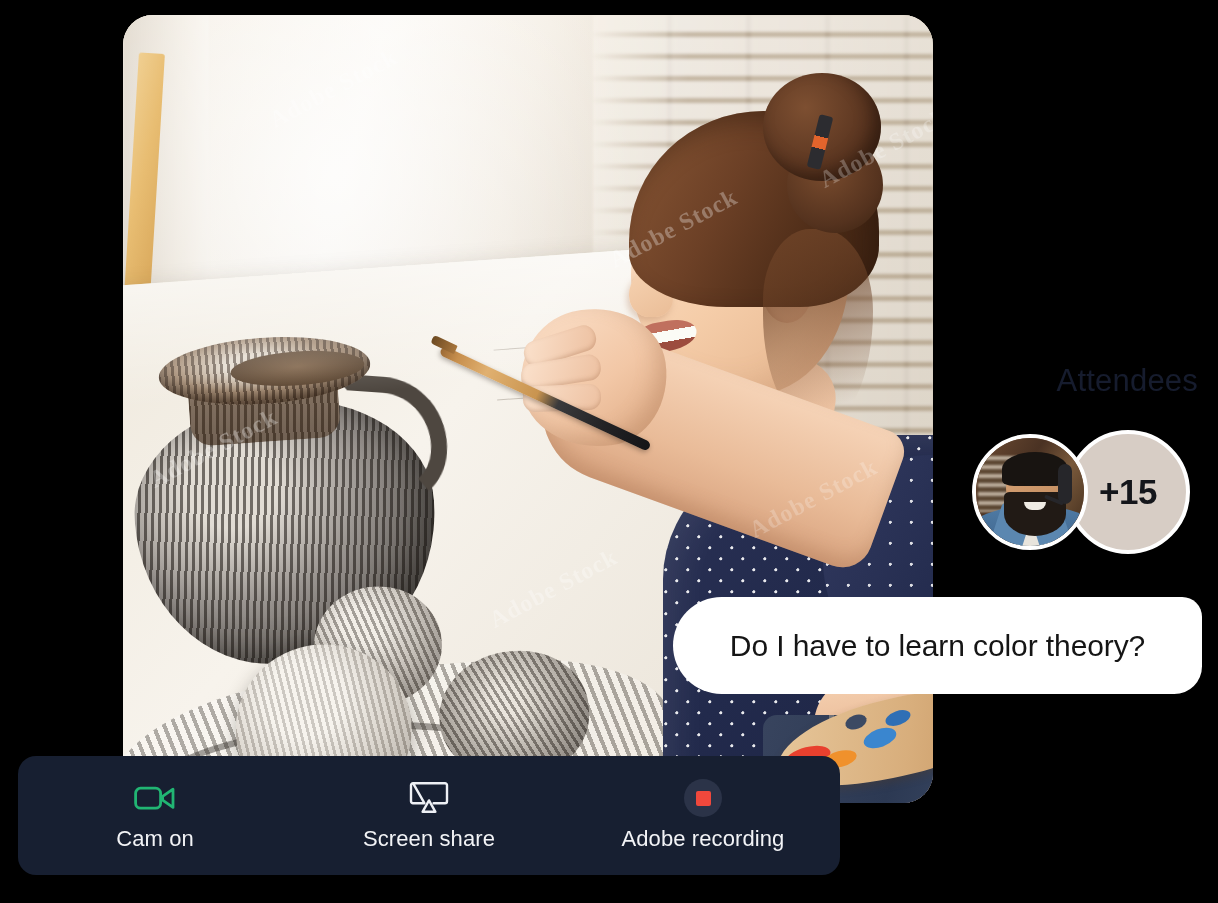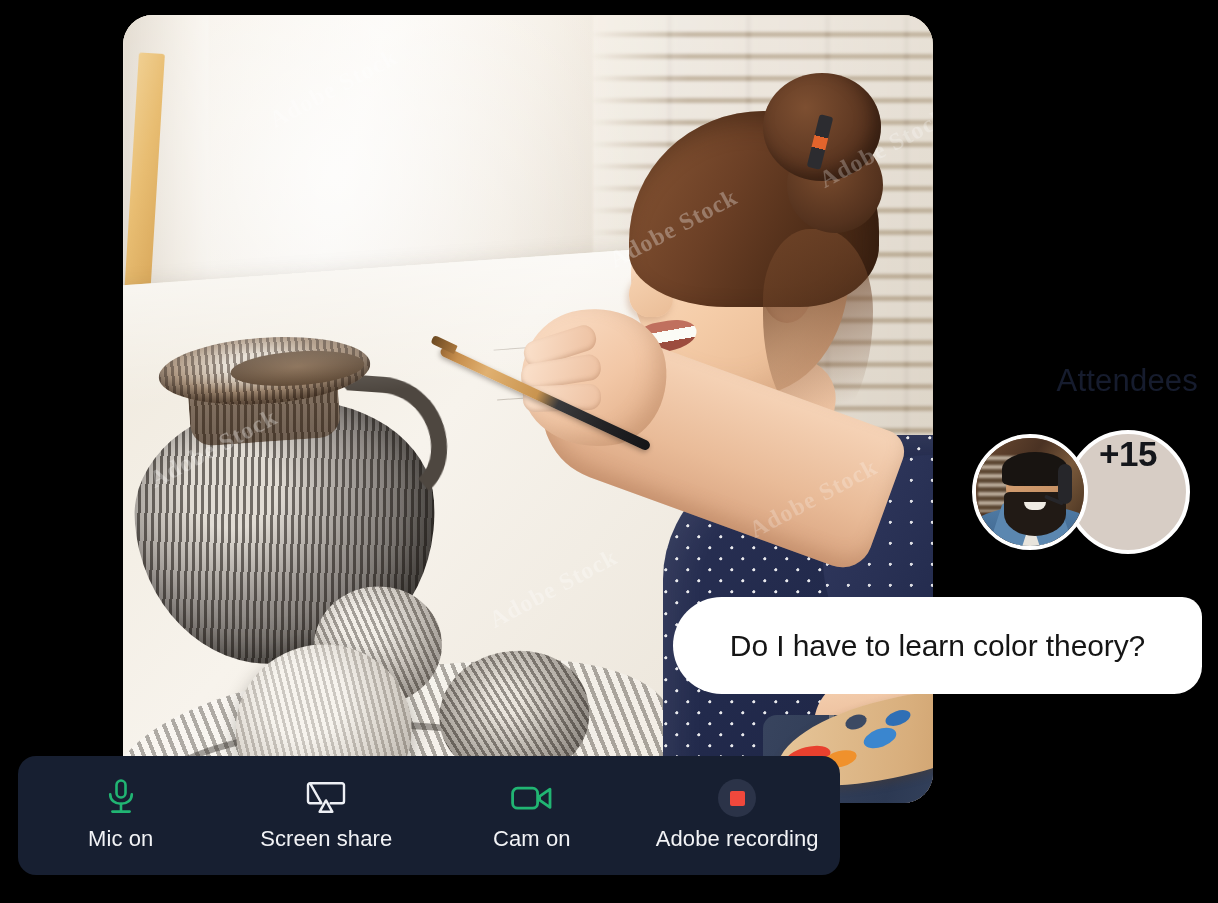--- a/index.html
+++ b/index.html
@@ -583,21 +583,21 @@
     position:absolute; right:20px; top:60px; width:20px; height:4px;
     background:#26262a; border-radius:3px; transform: rotate(22deg);
   }
   .avatar-more {
     width: 124px;
     height: 124px;
     border-radius: 50%;
     border: 4px solid #ffffff;
     background: #d7cdc5;
     display: flex;
-    align-items: flex-start;
+    align-items: center;
     justify-content: center;
     margin-left: -22px;
     flex: 0 0 auto;
   }
   .avatar-more span {
     font-size: 35px;
     font-weight: 700;
     color: #14161b;
     letter-spacing: -0.5px;
   }
@@ -775,54 +775,43 @@
       </div>
     </div>
   </div>
 
   <div class="chat-bubble">
     <div class="chat-bubble-text">Do I have to learn color theory?</div>
   </div>
 
   <div class="toolbar">
 
+
     <button class="tool-btn">
       <span class="tool-icon">
-        <svg width="30" height="38" viewBox="0 0 30 38" fill="none">
-          <rect x="10.5" y="1.5" width="9" height="17" rx="4.5" stroke="#21b573" stroke-width="2.6"></rect>
-          <path d="M4.2 15.2c0 6 4.8 9.6 10.8 9.6s10.8-3.6 10.8-9.6" stroke="#21b573" stroke-width="2.6" stroke-linecap="round" fill="none"></path>
-          <path d="M15 24.8V32.4" stroke="#21b573" stroke-width="2.6" stroke-linecap="round"></path>
-          <path d="M6.4 32.6h17.2" stroke="#21b573" stroke-width="2.6" stroke-linecap="round"></path>
+        <svg width="42" height="30" viewBox="0 0 42 30" fill="none">
+          <rect x="1.6" y="5.2" width="25" height="20" rx="5" stroke="#21b573" stroke-width="2.8"></rect>
+          <path d="M28.6 13.4L39 6.2v18.2l-10.4-7.2z" stroke="#21b573" stroke-width="2.8" stroke-linejoin="round" fill="none"></path>
         </svg>
       </span>
-      <span class="tool-label">Mic on</span>
+      <span class="tool-label">Cam on</span>
     </button>
 
     <button class="tool-btn">
       <span class="tool-icon">
         <svg width="40" height="34" viewBox="0 0 40 34" fill="none">
           <path d="M4 2.2h32a2 2 0 0 1 2 2v16a2 2 0 0 1-2 2H24.6M15.4 22.2H4a2 2 0 0 1-2-2v-16a2 2 0 0 1 2-2z" stroke="#eef0f5" stroke-width="2.4" stroke-linecap="round" stroke-linejoin="round"></path>
           <path d="M20 19.4l6.4 11.4H13.6z" stroke="#eef0f5" stroke-width="2.4" stroke-linejoin="round" fill="none"></path>
         </svg>
       </span>
       <span class="tool-label">Screen share</span>
     </button>
 
     <button class="tool-btn">
       <span class="tool-icon">
-        <svg width="42" height="30" viewBox="0 0 42 30" fill="none">
-          <rect x="1.6" y="5.2" width="25" height="20" rx="5" stroke="#21b573" stroke-width="2.8"></rect>
-          <path d="M28.6 13.4L39 6.2v18.2l-10.4-7.2z" stroke="#21b573" stroke-width="2.8" stroke-linejoin="round" fill="none"></path>
-        </svg>
-      </span>
-      <span class="tool-label">Cam on</span>
-    </button>
-
-    <button class="tool-btn">
-      <span class="tool-icon">
         <span class="rec-dot">
           <span class="rec-sq"></span>
         </span>
       </span>
       <span class="tool-label">Adobe recording</span>
     </button>
 
   </div>
 
 </div>

